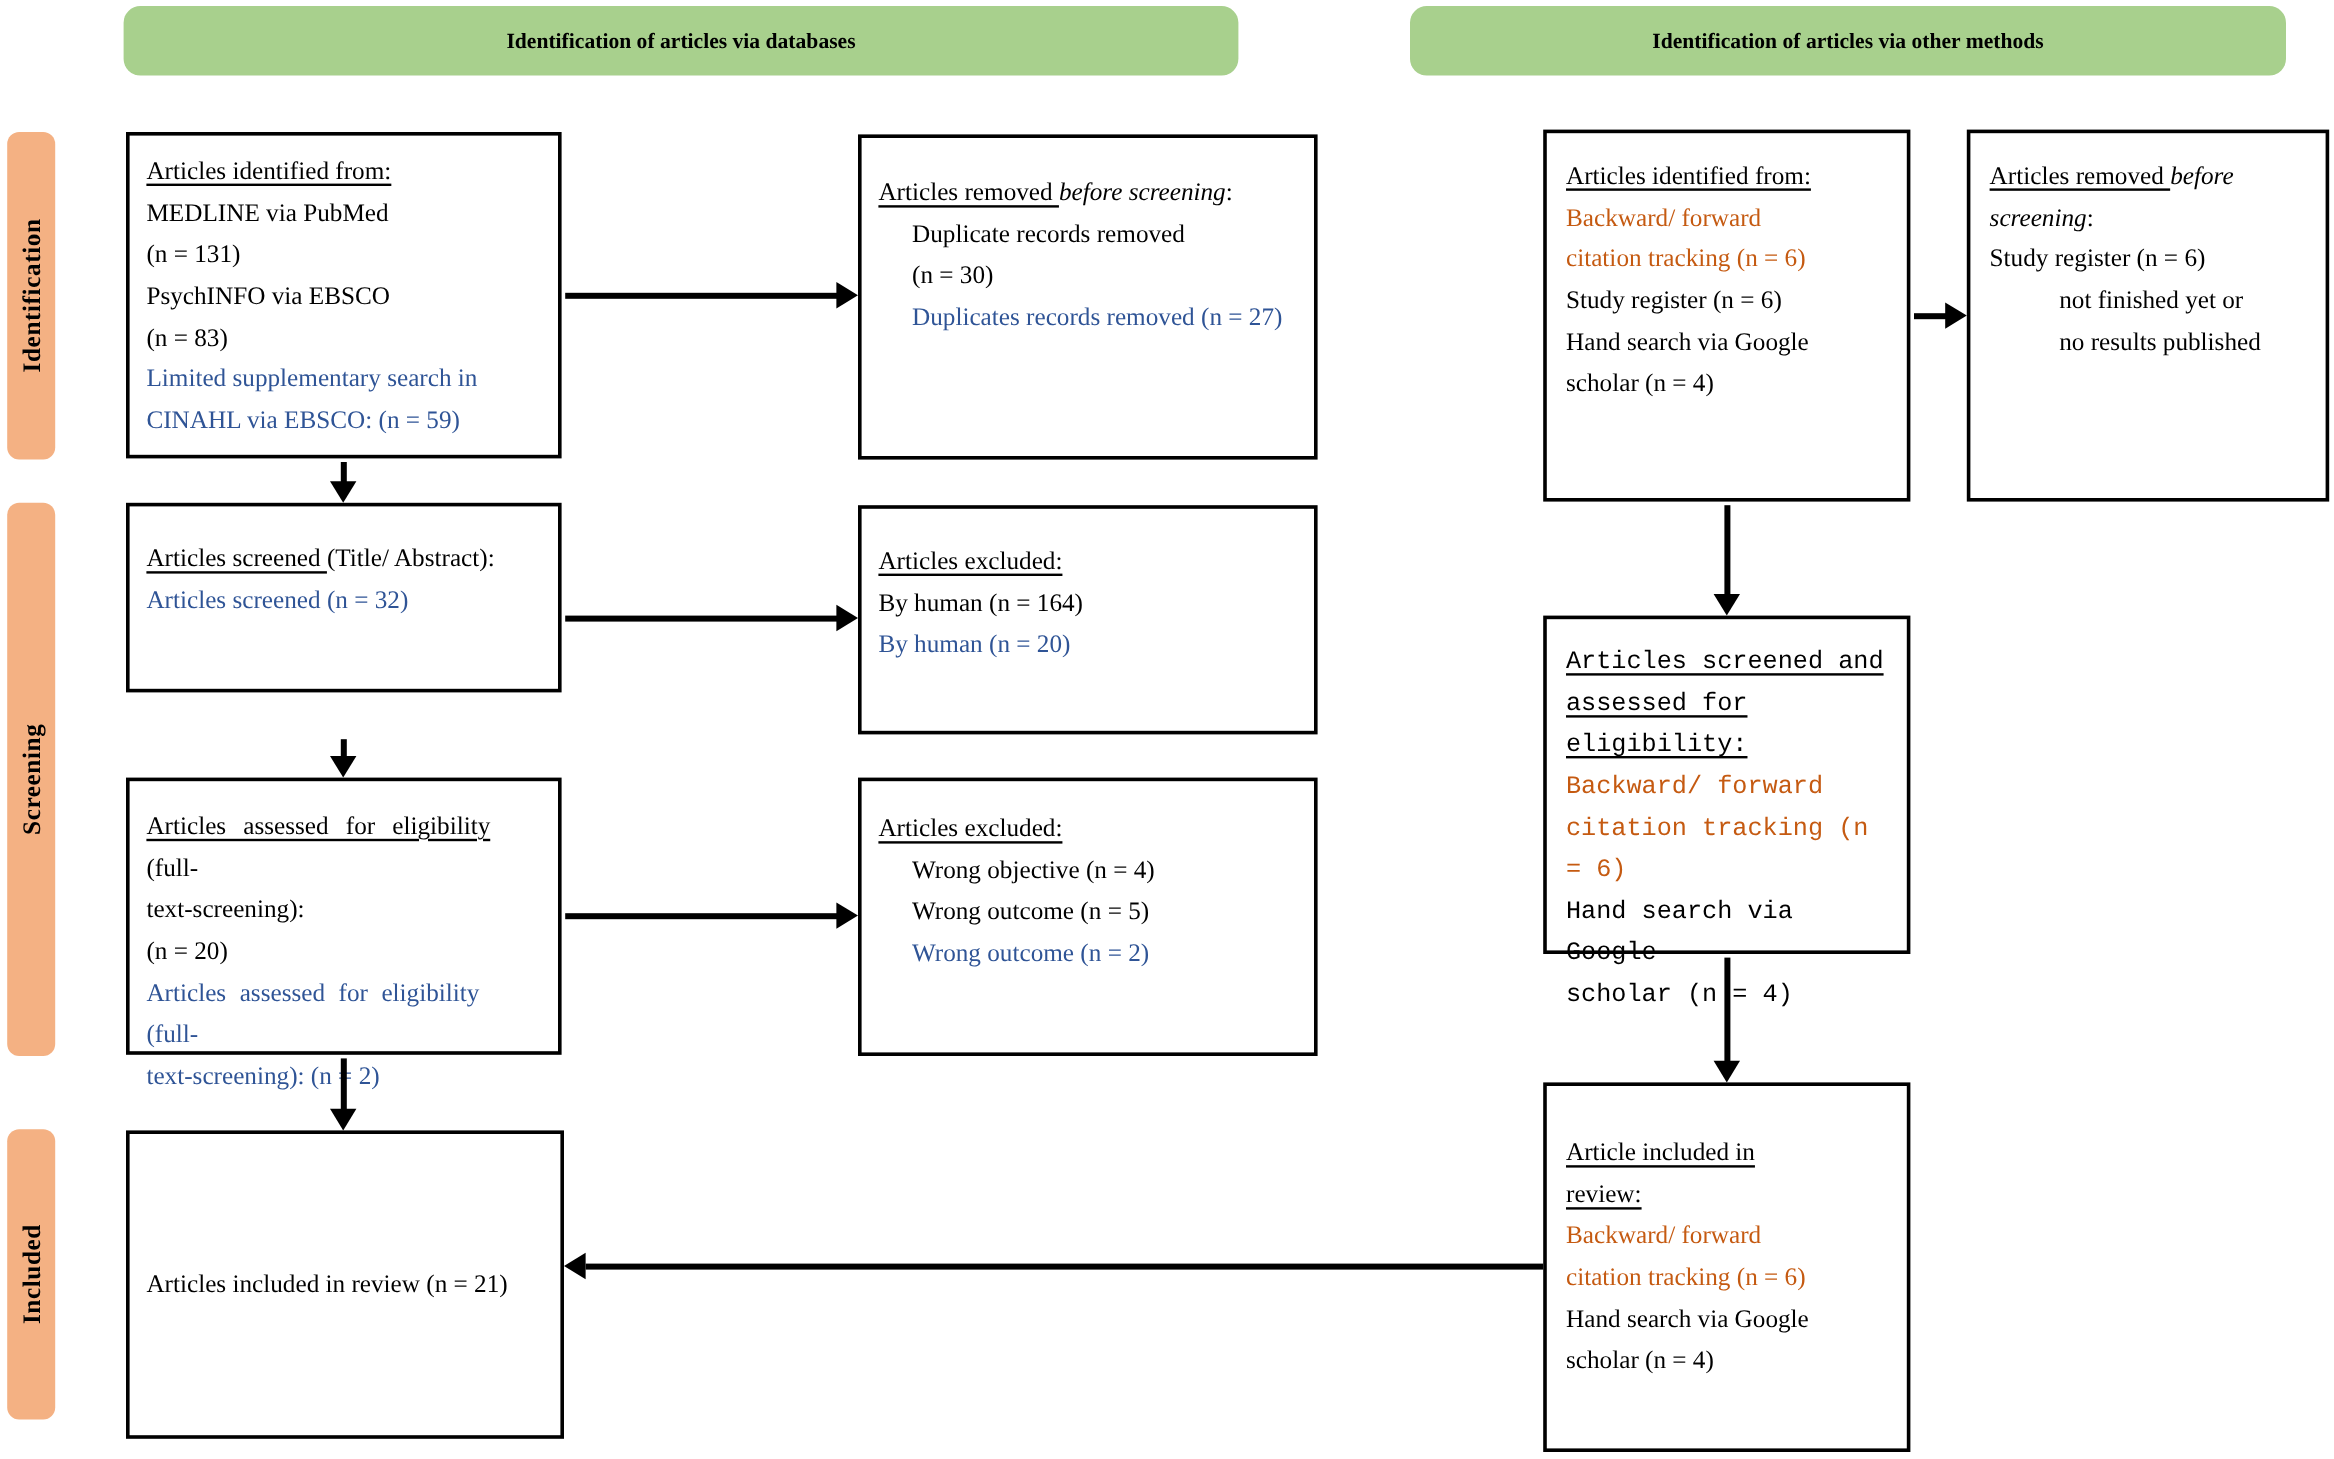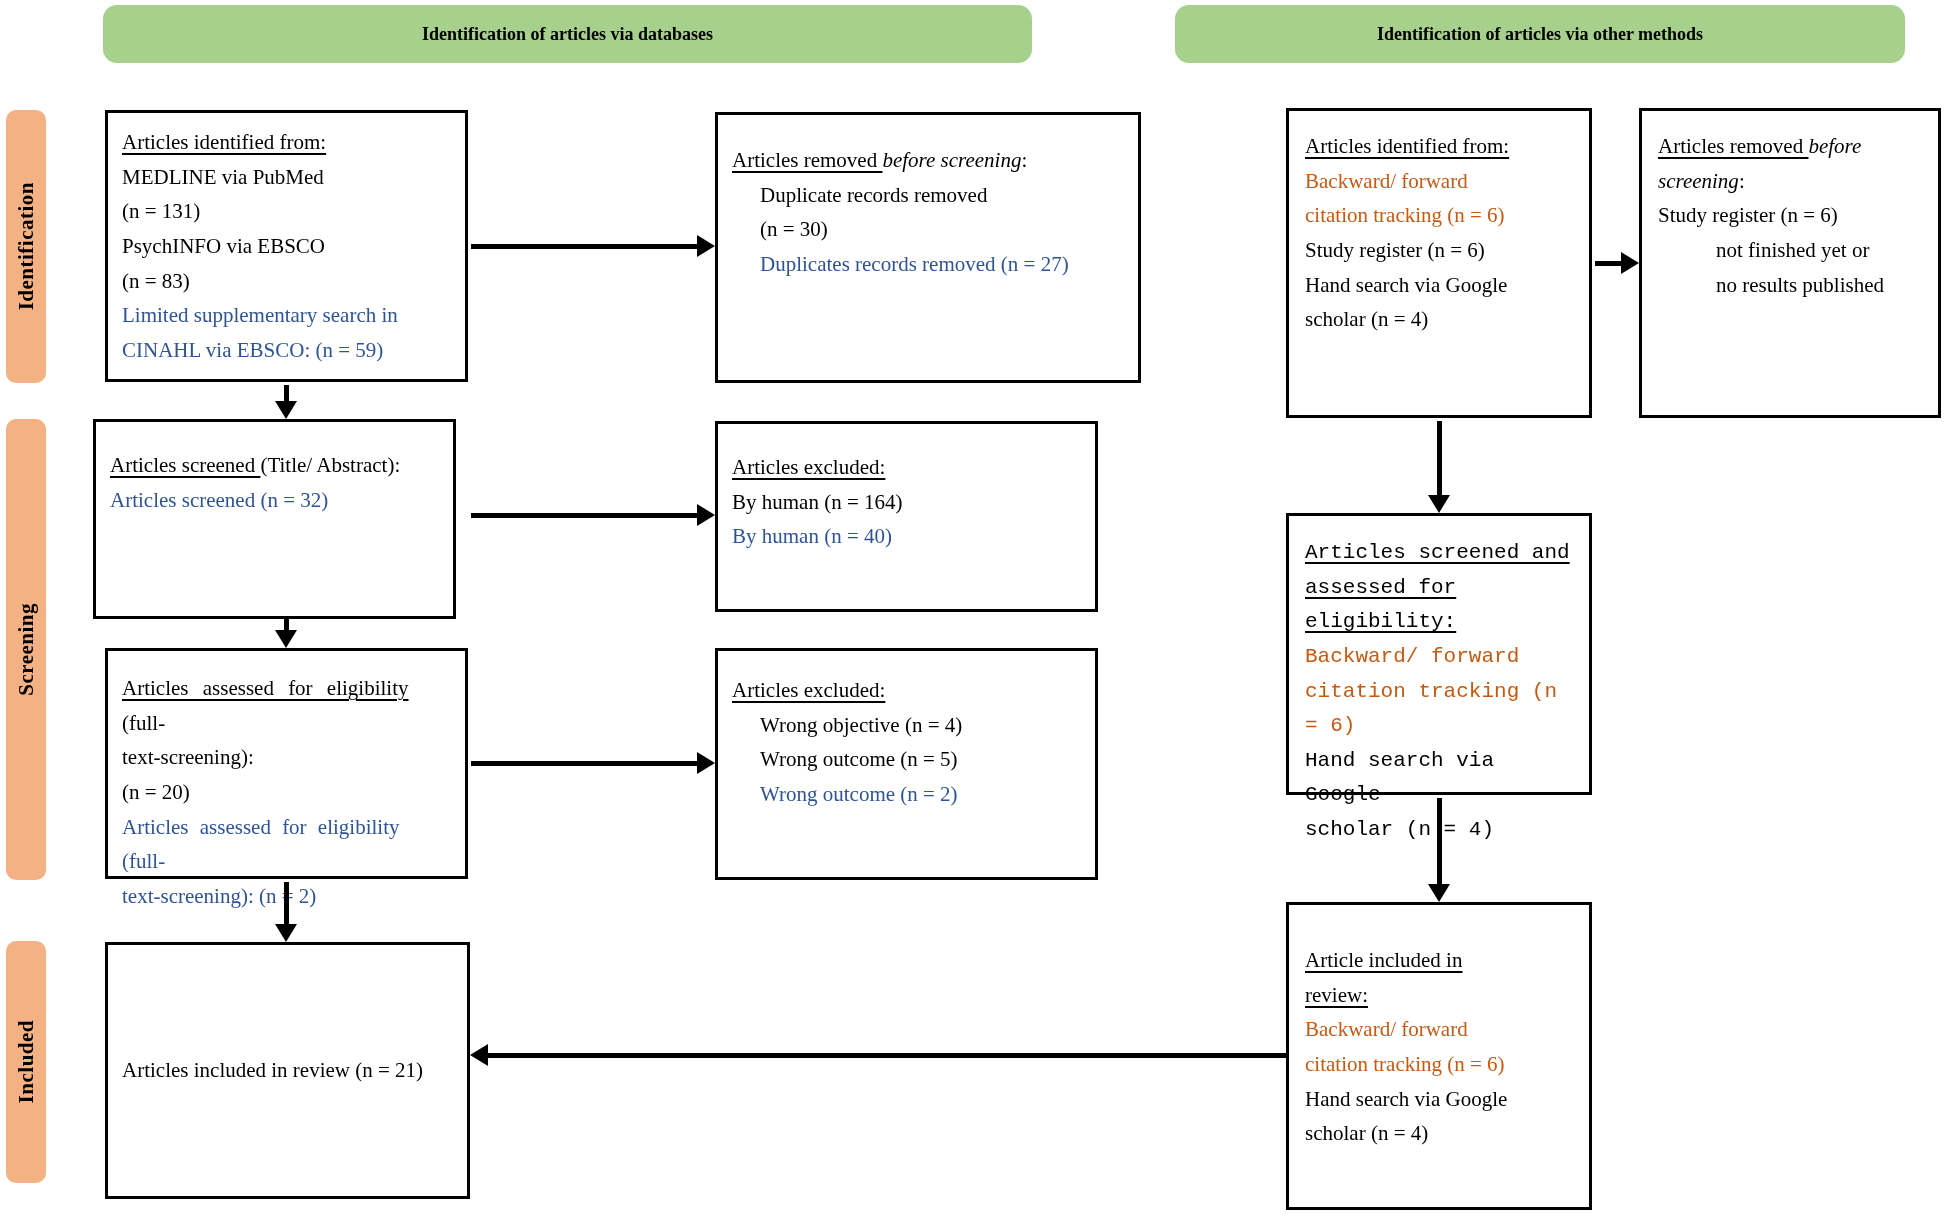--- a/index.html
+++ b/index.html
@@ -63,24 +63,24 @@
   .u { text-decoration: underline; text-underline-offset: 4px; text-decoration-thickness: 2px; }
   .i { font-style: italic; }
   .blue   { color: var(--accent-blue,   #2F5496); }
   .orange { color: var(--accent-orange, #C55A11); }
   .indent28 { padding-left: 28px; }
   .indent58 { padding-left: 58px; }
   .ws  { word-spacing: 9px; }  
   .ws2 { word-spacing: 6px; }
 
   #b1 { left: 105px;  top: 110px; width: 363px; height: 272px; padding: 12px 14px 0; }
-  #b2 { left: 93px;  top: 419px; width: 363px; height: 200px; padding: 26px 14px 0; }
+  #b2 { left: 105px;  top: 419px; width: 363px; height: 158px; padding: 26px 14px 0; }
   #b3 { left: 105px;  top: 648px; width: 363px; height: 231px; padding: 20px 14px 0; }
   #b4 { left: 105px;  top: 942px; width: 365px; height: 257px; display: flex; align-items: center; padding: 0 14px; }
-  #m1 { left: 715px;  top: 112px; width: 426px; height: 271px; padding: 28px 14px 0; }
+  #m1 { left: 715px;  top: 112px; width: 383px; height: 271px; padding: 28px 14px 0; }
   #m2 { left: 715px;  top: 421px; width: 383px; height: 191px; padding: 26px 14px 0; }
   #m3 { left: 715px;  top: 648px; width: 383px; height: 232px; padding: 22px 14px 0; }
   #r1 { left: 1286px; top: 108px; width: 306px; height: 310px; padding: 18px 16px 0; }
   #r2 { left: 1286px; top: 513px; width: 306px; height: 282px; padding: 20px 16px 0; font-family: Liberation Mono, monospace; }
   #r3 { left: 1286px; top: 902px; width: 306px; height: 308px; padding: 38px 16px 0; }
   #f1 { left: 1639px; top: 108px; width: 302px; height: 310px; padding: 18px 16px 0; }
 
   .mt14 { margin-top: 14px; }
   .mt16 { margin-top: 16px; }
   .mt18 { margin-top: 18px; }
@@ -145,21 +145,21 @@
   <div class="box" id="m1">
     <p><span class="u">Articles removed </span><span class="i">before screening</span><span>:</span></p>
     <p class="indent28">Duplicate records removed</p>
     <p class="indent28">(n = 30)</p>
     <p class="blue indent28 mt36">Duplicates records removed (n = 27)</p>
   </div>
 
   <div class="box" id="m2">
     <p><span class="u">Articles excluded:</span></p>
     <p>By human (n = 164)</p>
-    <p class="blue mt36">By human (n = 40)</p>
+    <p class="blue mt36">By human (n = 20)</p>
   </div>
 
   <div class="box" id="m3">
     <p><span class="u">Articles excluded:</span></p>
     <p class="indent28">Wrong objective (n = 4)</p>
     <p class="indent28">Wrong outcome (n = 5)</p>
     <p class="blue indent28 mt34">Wrong outcome (n = 2)</p>
   </div>
 
   <div class="box" id="r1">

